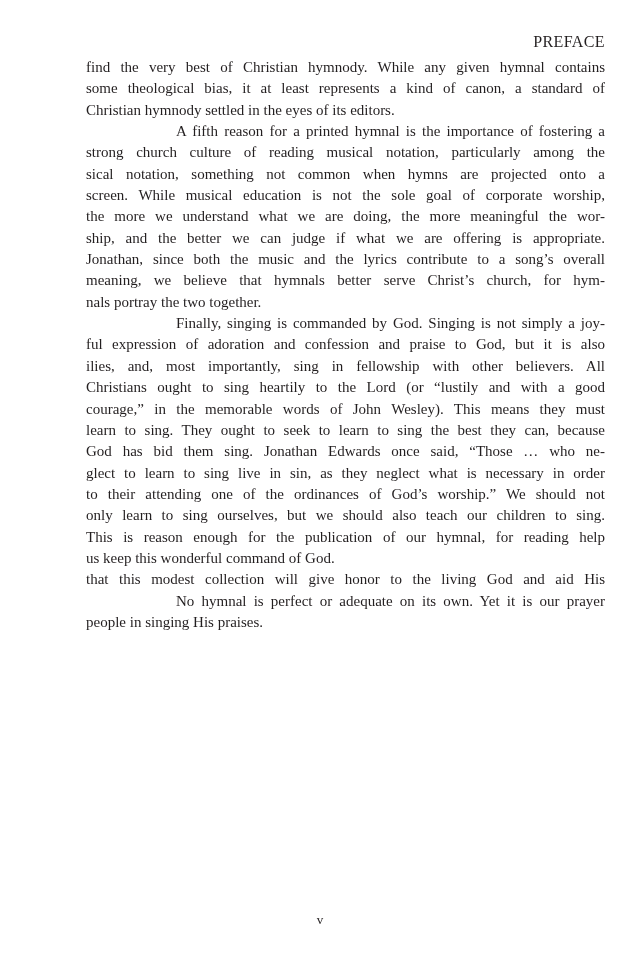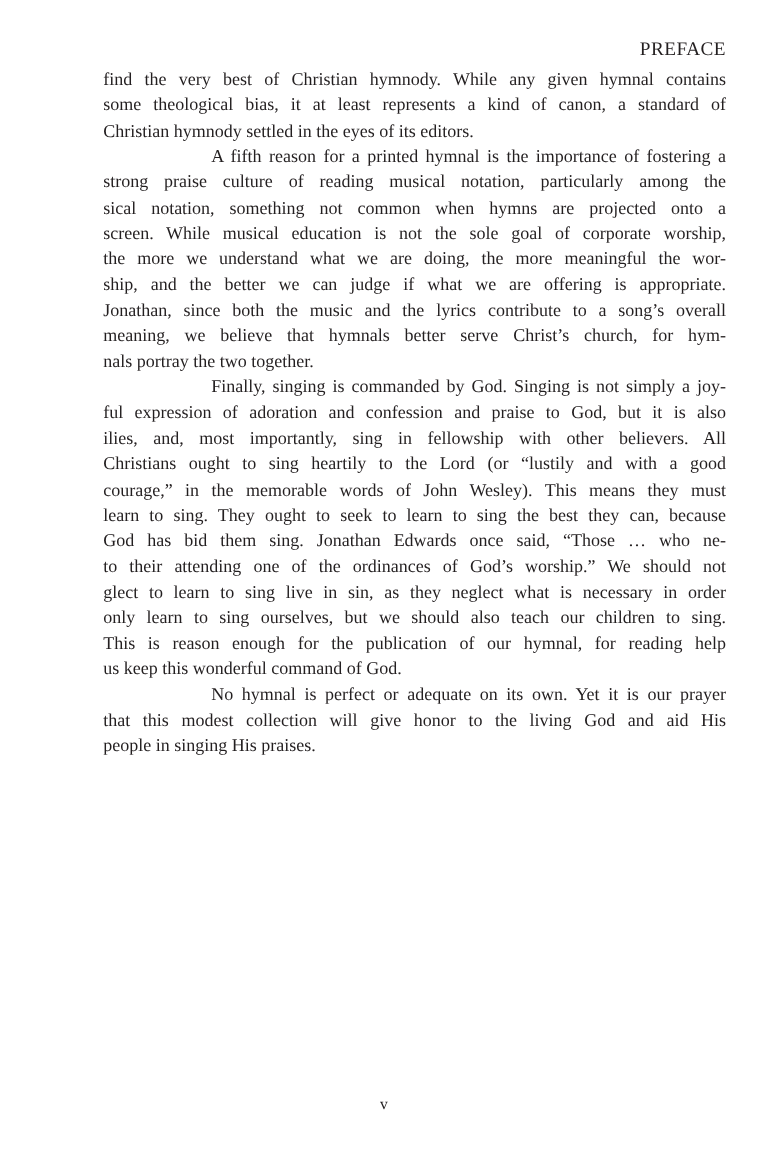--- a/index.html
+++ b/index.html
@@ -61,45 +61,45 @@
 <div class="text-block">
 
   <div>
     <span class="line">find the very best of Christian hymnody. While any given hymnal contains</span>
     <span class="line">some theological bias, it at least represents a kind of canon, a standard of</span>
     <span class="line last">Christian hymnody settled in the eyes of its editors.</span>
   </div>
 
   <div>
     <span class="line indent">A fifth reason for a printed hymnal is the importance of fostering a</span>
-    <span class="line">strong praise culture of reading musical notation, particularly among the</span>
+    <span class="line">strong church culture of reading musical notation, particularly among the</span>
     <span class="line">sical notation, something not common when hymns are projected onto a</span>
     <span class="line">screen. While musical education is not the sole goal of corporate worship,</span>
     <span class="line">the more we understand what we are doing, the more meaningful the wor-</span>
     <span class="line">ship, and the better we can judge if what we are offering is appropriate.</span>
     <span class="line">Jonathan, since both the music and the lyrics contribute to a song’s overall</span>
     <span class="line">meaning, we believe that hymnals better serve Christ’s church, for hym-</span>
     <span class="line last">nals portray the two together.</span>
   </div>
 
   <div>
     <span class="line indent">Finally, singing is commanded by God. Singing is not simply a joy-</span>
     <span class="line">ful expression of adoration and confession and praise to God, but it is also</span>
     <span class="line">ilies, and, most importantly, sing in fellowship with other believers. All</span>
     <span class="line">Christians ought to sing heartily to the Lord (or “lustily and with a good</span>
     <span class="line">courage,” in the memorable words of John Wesley). This means they must</span>
     <span class="line">learn to sing. They ought to seek to learn to sing the best they can, because</span>
     <span class="line">God has bid them sing. Jonathan Edwards once said, “Those … who ne-</span>
+    <span class="line">glect to learn to sing live in sin, as they neglect what is necessary in order</span>
     <span class="line">to their attending one of the ordinances of God’s worship.” We should not</span>
-    <span class="line">glect to learn to sing live in sin, as they neglect what is necessary in order</span>
     <span class="line">only learn to sing ourselves, but we should also teach our children to sing.</span>
     <span class="line">This is reason enough for the publication of our hymnal, for reading help</span>
     <span class="line last">us keep this wonderful command of God.</span>
   </div>
 
   <div>
+    <span class="line">that this modest collection will give honor to the living God and aid His</span>
     <span class="line indent">No hymnal is perfect or adequate on its own. Yet it is our prayer</span>
-    <span class="line">that this modest collection will give honor to the living God and aid His</span>
     <span class="line last">people in singing His praises.</span>
   </div>
 </div>
 
 <div class="page-number">v</div>
 
 </body></html>

